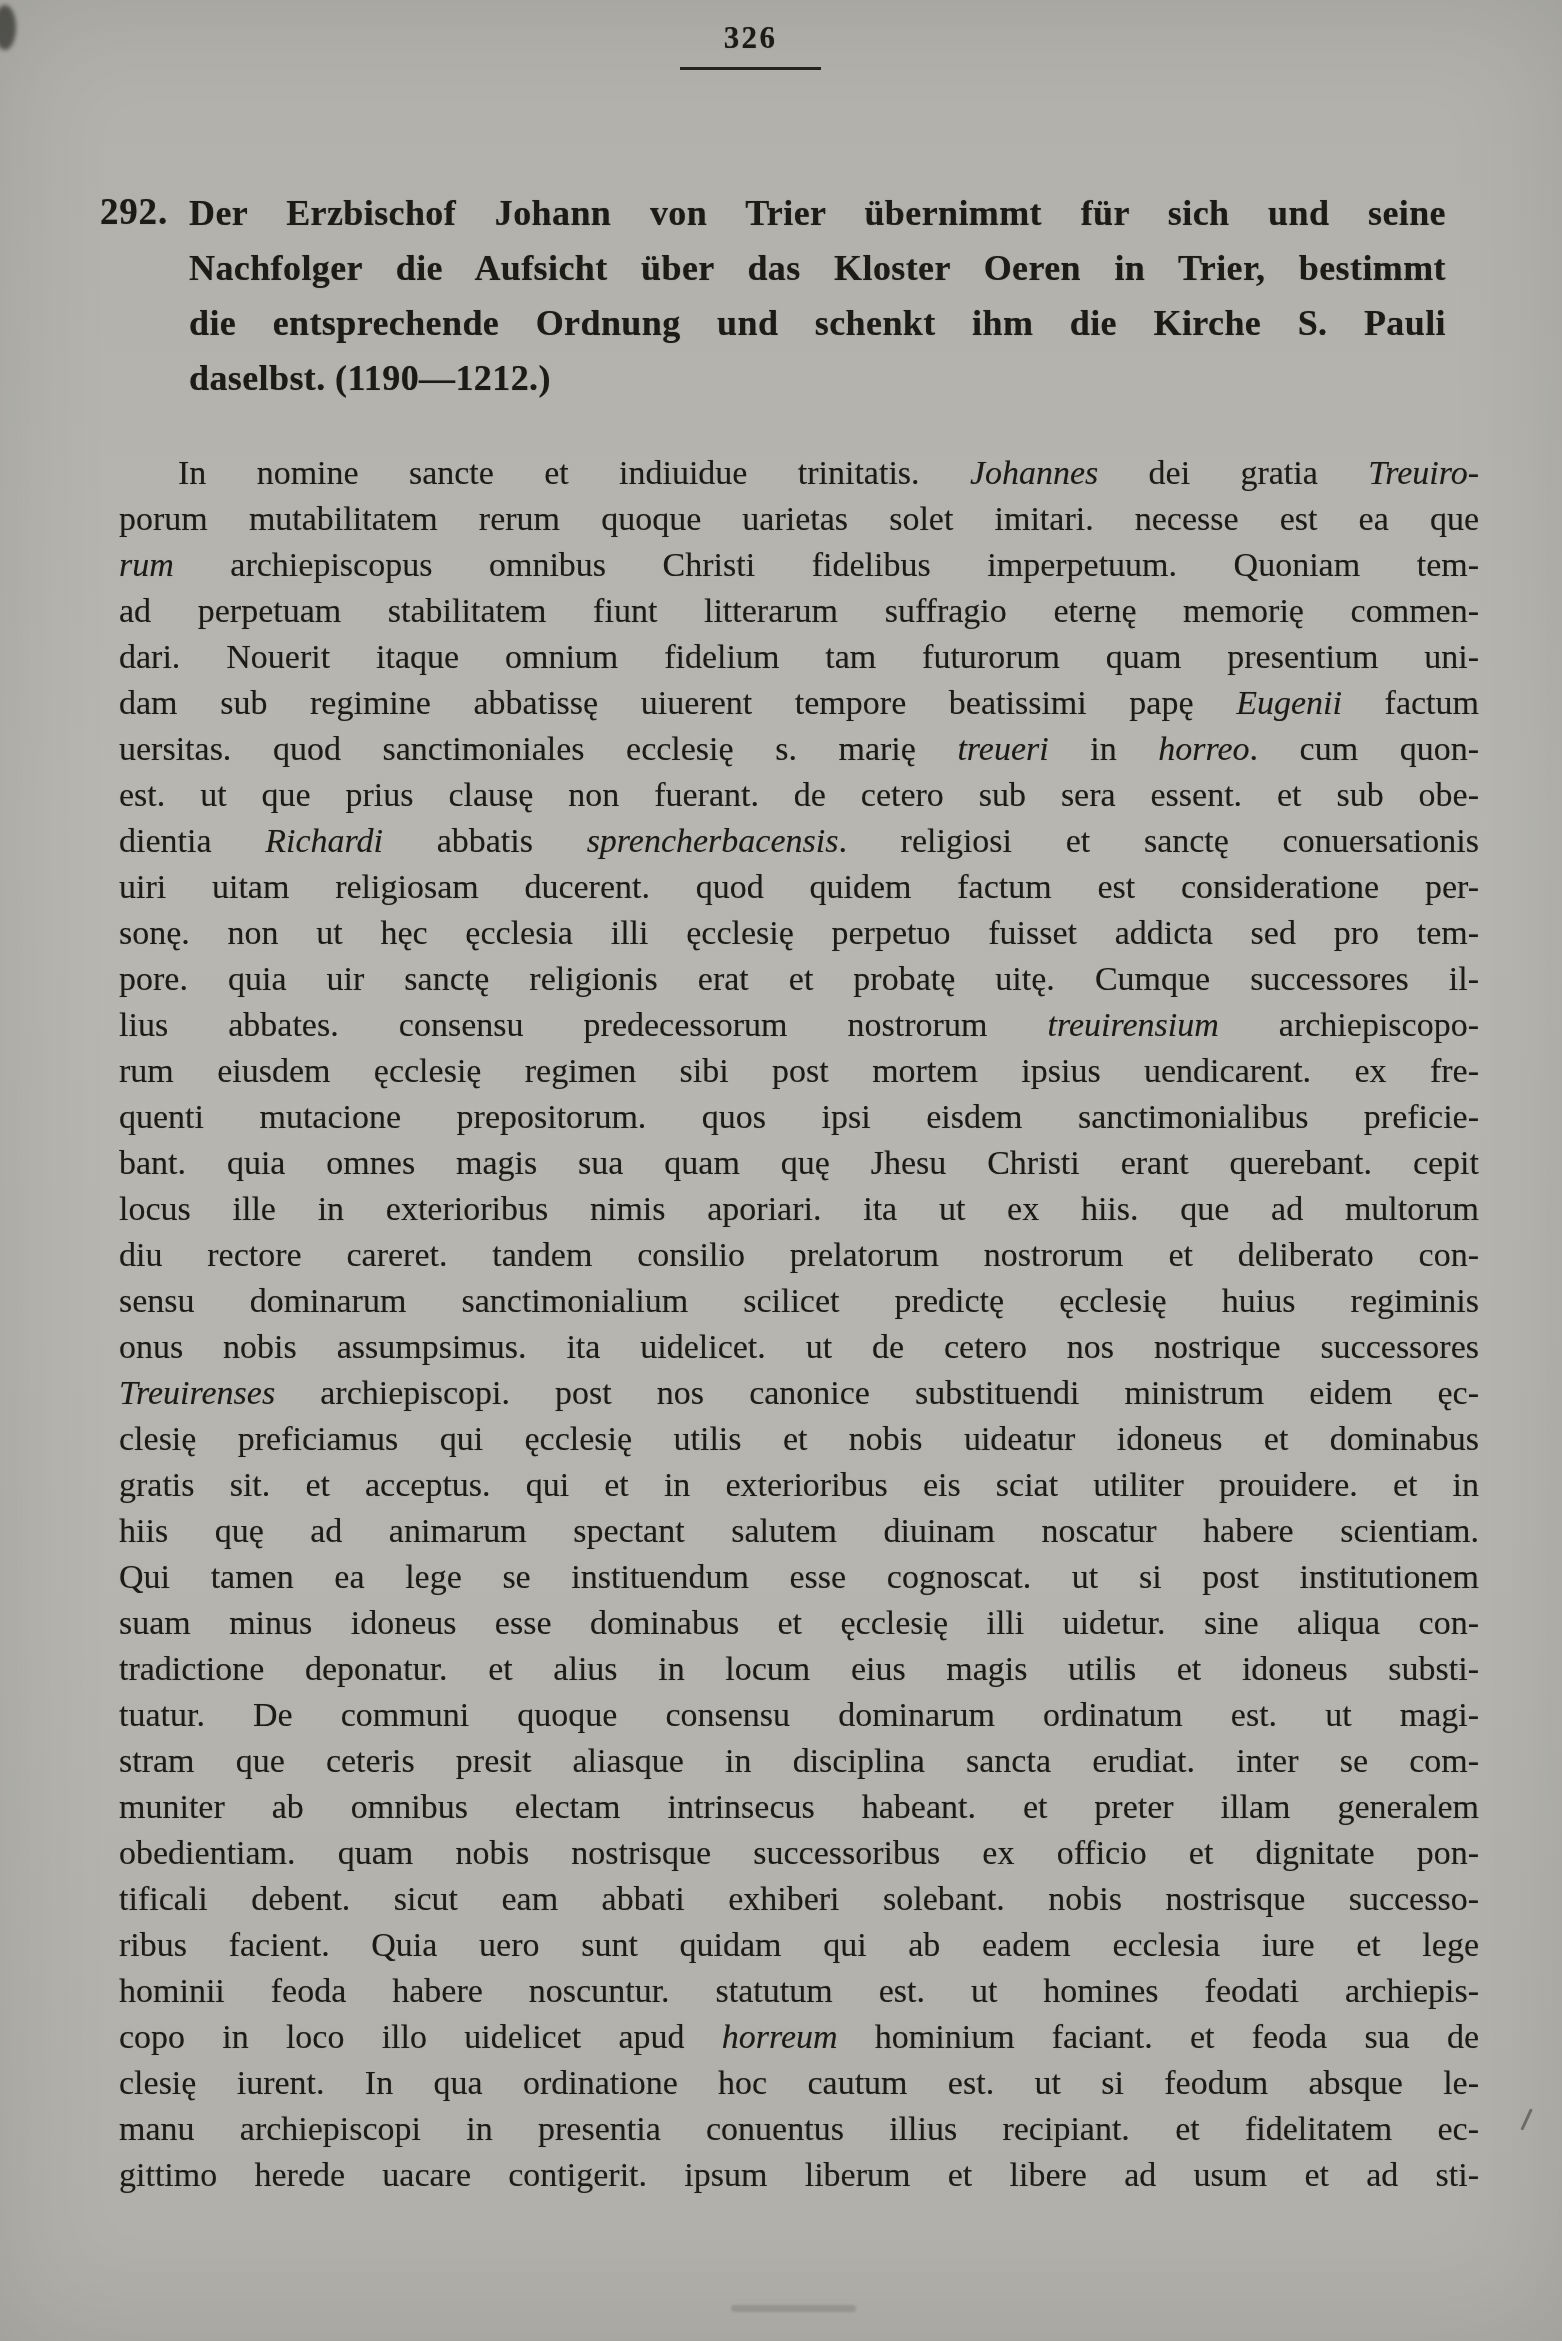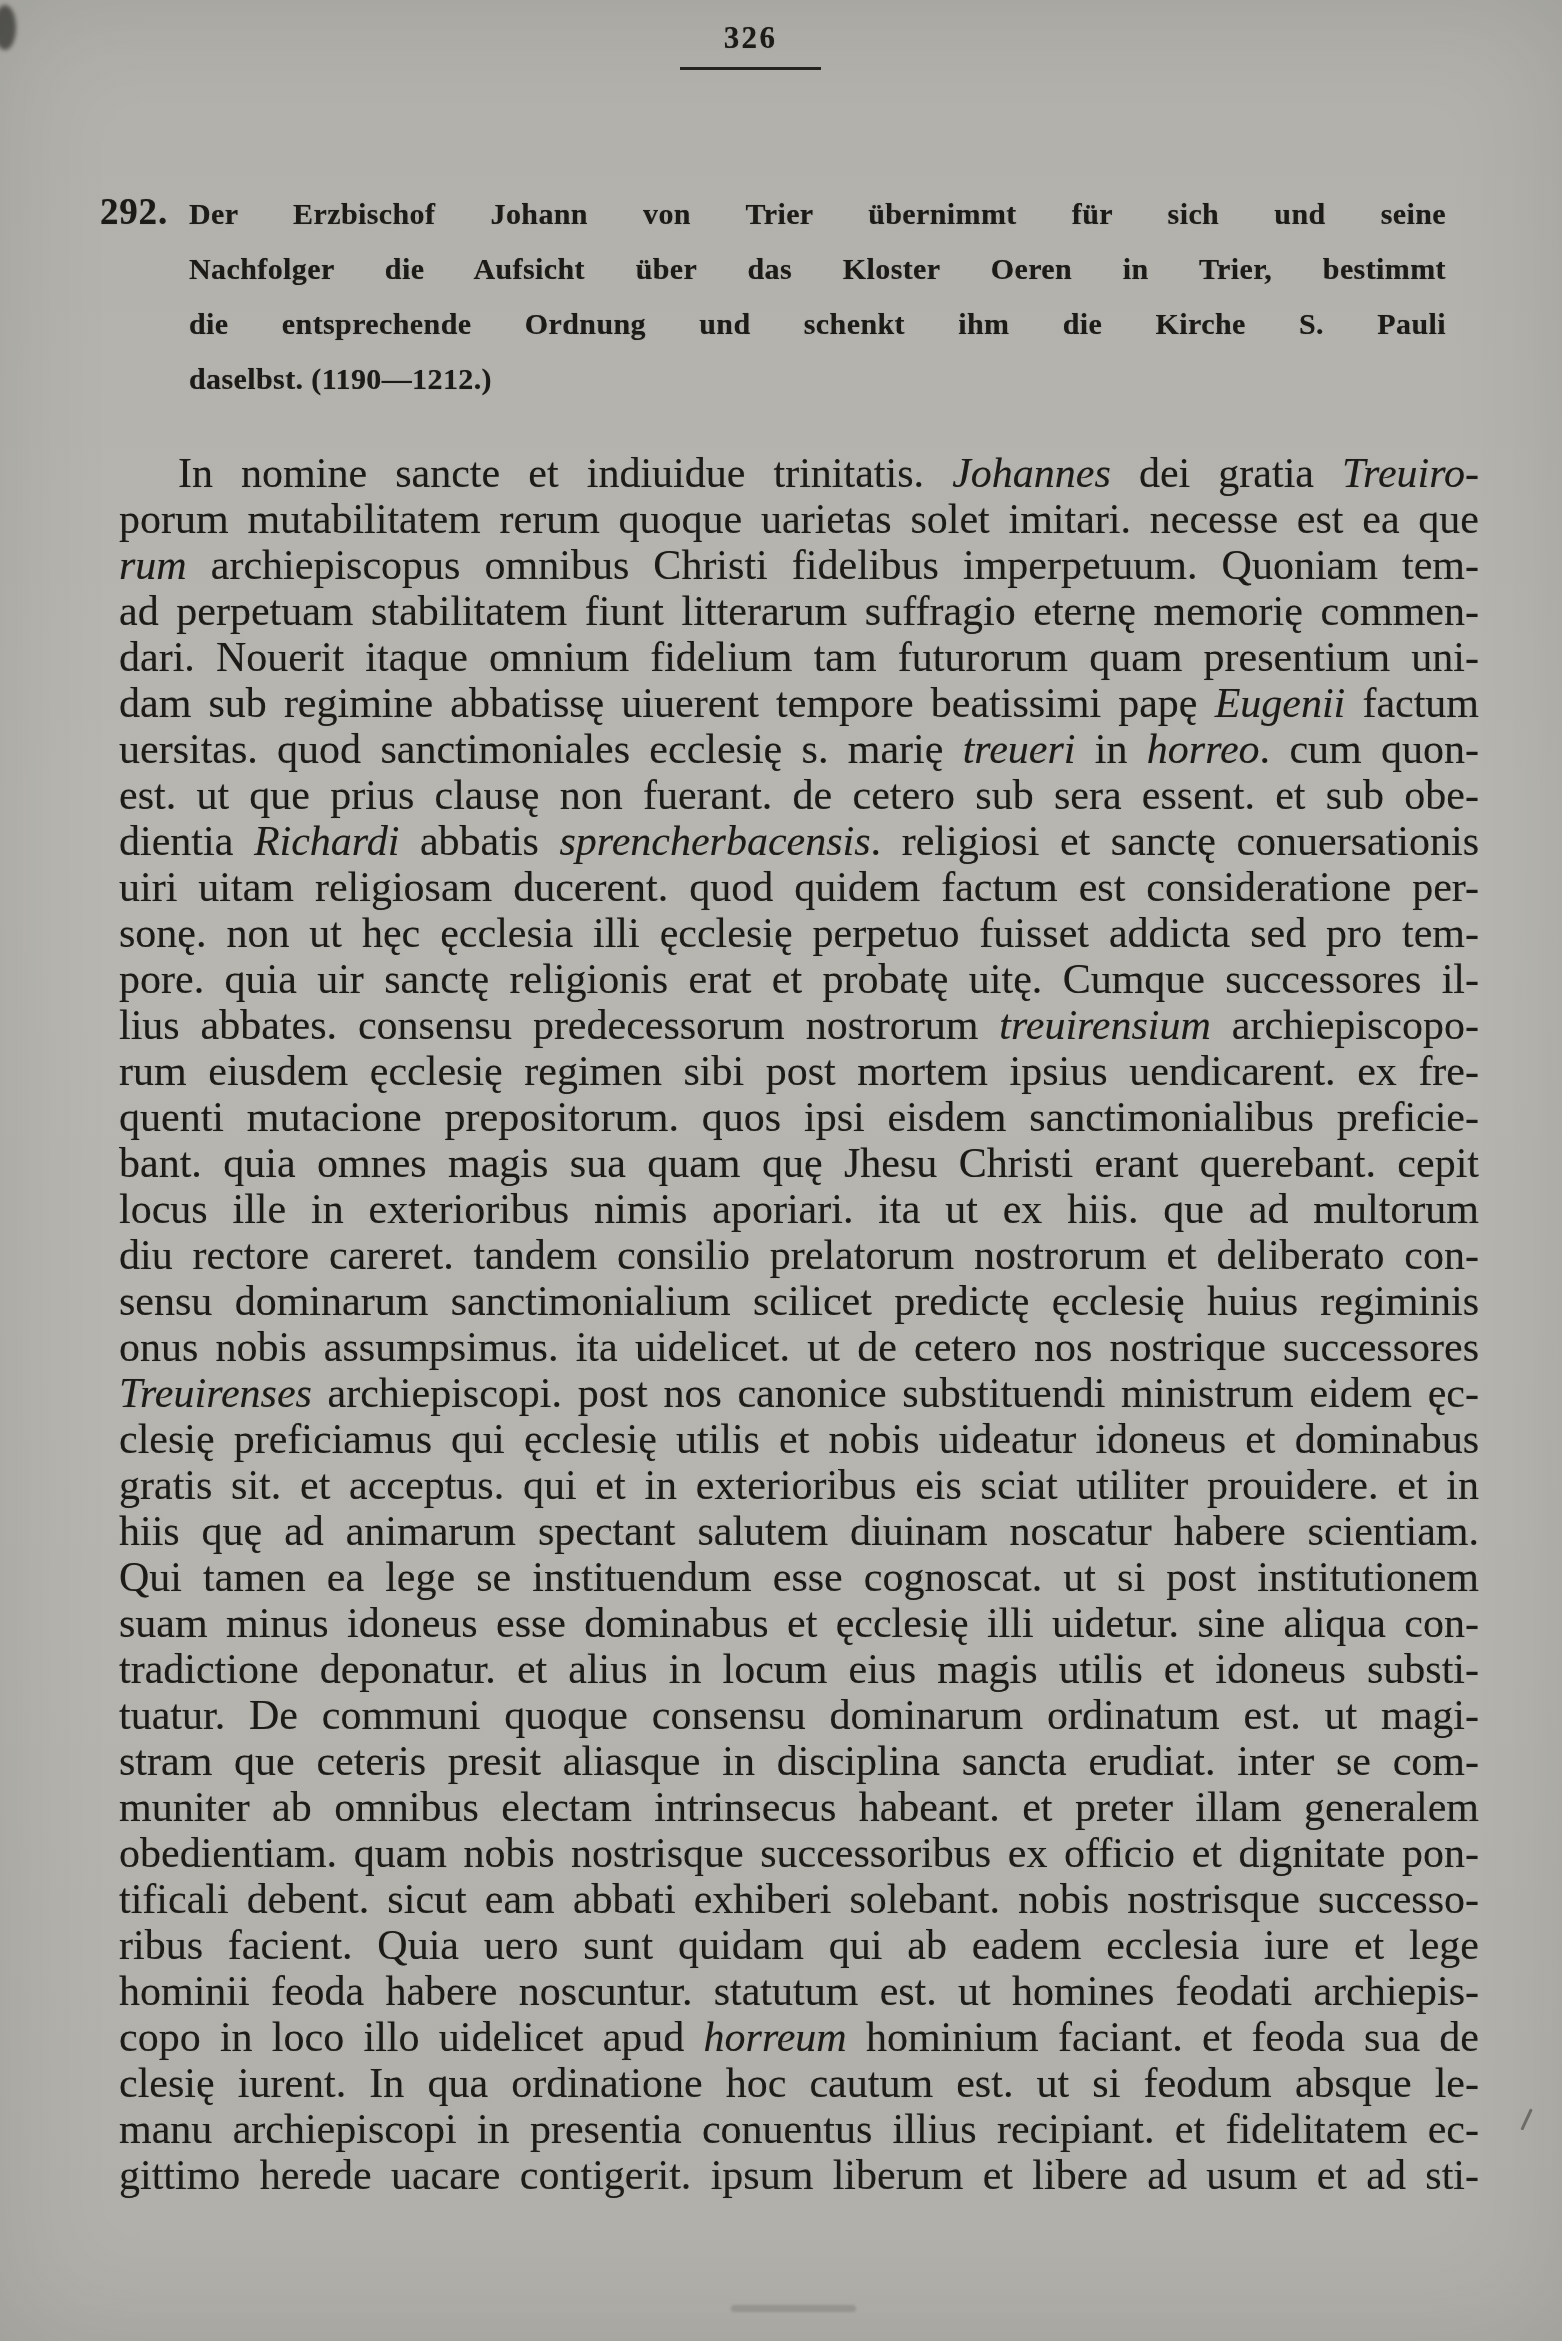--- a/index.html
+++ b/index.html
@@ -46,42 +46,42 @@
     position: absolute;
     left: 0; top: -1.6px;
     font-size: 37px;
     font-weight: 700;
     line-height: 55px;
     letter-spacing: 0.8px;
     text-shadow: 0 0 0.8px rgba(28,27,23,0.5);
   }
   .entry-heading-lines { margin-left: 89px; }
   .heading-line {
-    font-size: 30px;
+    font-size: 36px;
     font-weight: 700;
     line-height: 55px;
     letter-spacing: 0.4px;
     text-align: justify;
     text-align-last: justify;
     -moz-text-align-last: justify;
     text-shadow: 0 0 0.8px rgba(28,27,23,0.5);
   }
   .heading-line.last {
     text-align: left;
     text-align-last: left;
     -moz-text-align-last: left;
   }
   
   .entry-body {
     position: absolute;
     top: 450px; left: 119px;
     width: 1360px;
   }
   .body-line {
-    font-size: 42px;
+    font-size: 34px;
     line-height: 46px;
     text-align: justify;
     text-align-last: justify;
     -moz-text-align-last: justify;
     text-shadow: 0 0 0.8px rgba(28,27,23,0.35);
   }
   .body-line.indent { text-indent: 59px; }
   .body-line em { font-style: italic; }
   
   .artifact-topleft {

